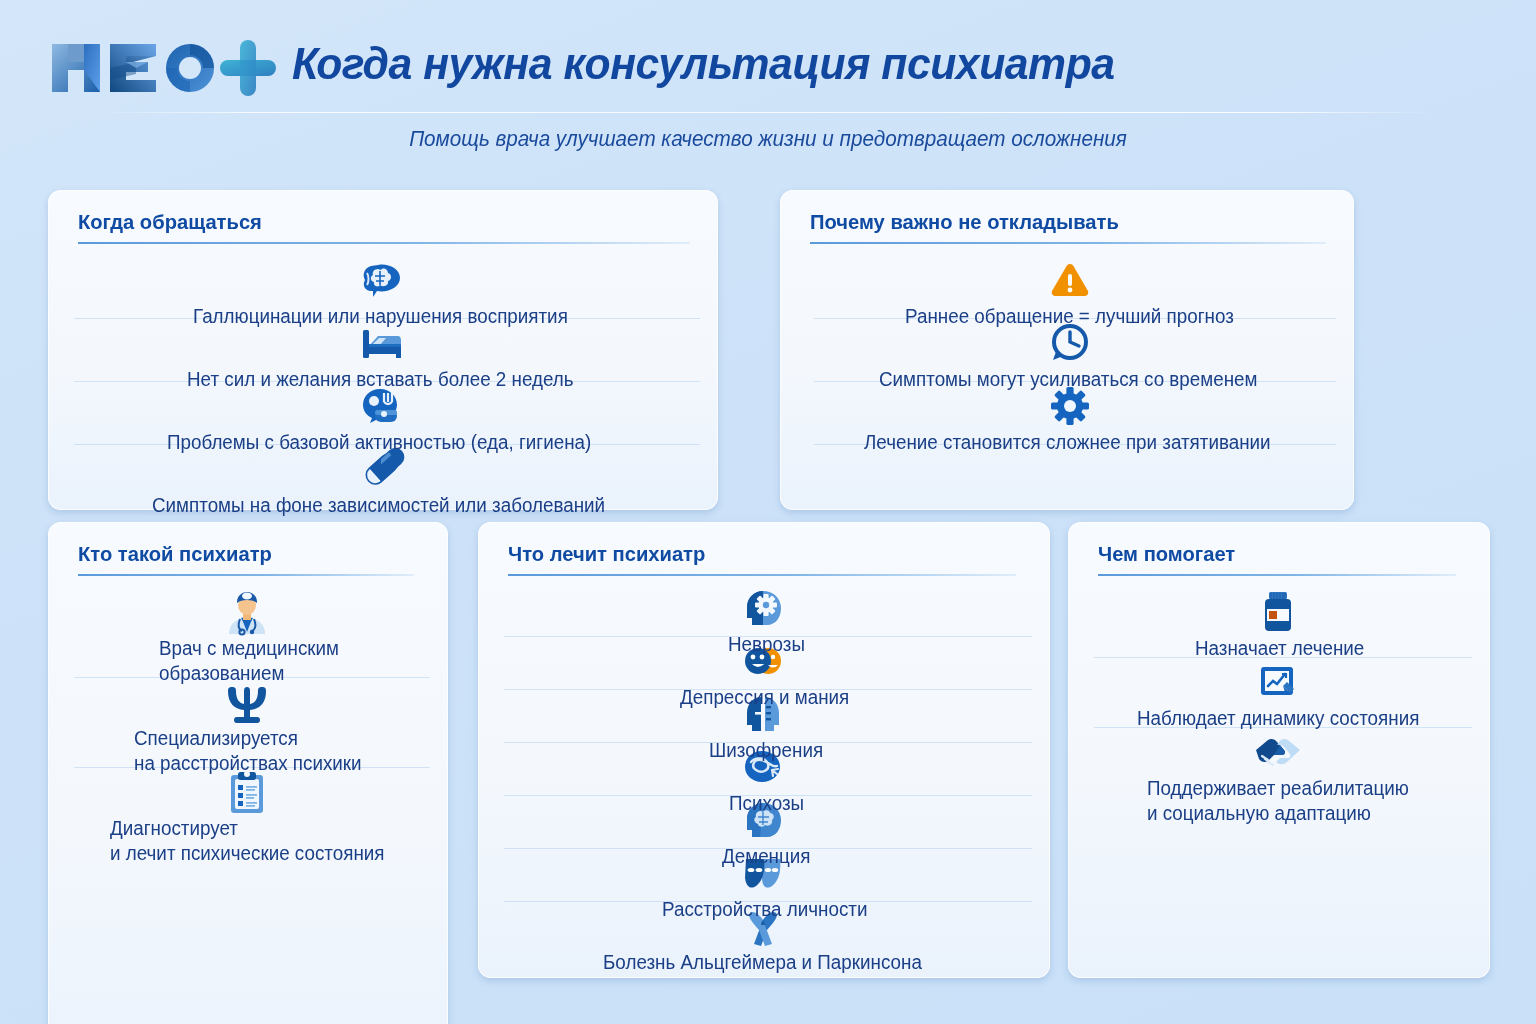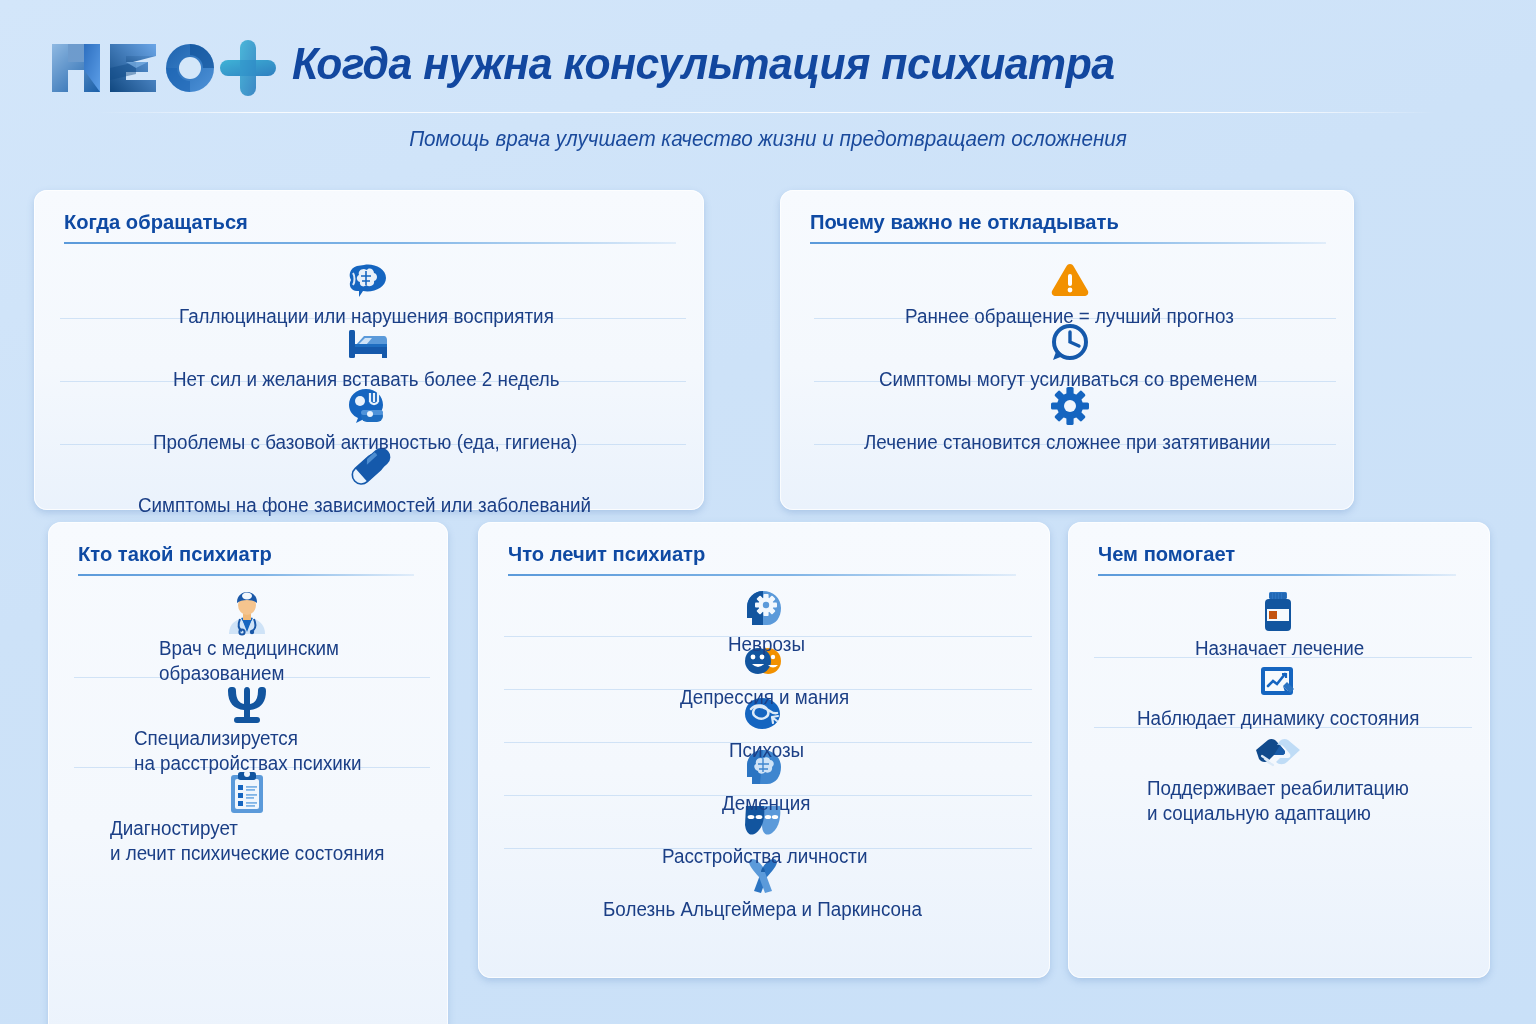--- a/index.html
+++ b/index.html
@@ -56,21 +56,21 @@
     flex:0 0 auto; width:48px; height:48px; margin-right:10px;
     display:flex; align-items:center; justify-content:center;
   }
   .item-txt {
     font-size:19.5px; color:#1b3f86; line-height:1.28;
     transform:scaleX(0.965); transform-origin:left center;
   }
   .item-txt .l2 { display:block; }
 
   
-  #card-when  { left:34px;  top:190px; width:670px;  height:320px; }
+  #card-when  { left:48px;  top:190px; width:670px;  height:320px; }
   #card-why   { left:780px; top:190px; width:574px;  height:320px; }
   
   #card-who   { left:48px;   top:522px; width:400px; height:556px; }
   #card-treat { left:478px;  top:522px; width:572px; height:456px;padding-left:48px; }
   #card-help  { left:1068px; top:522px; width:422px; height:456px; }
 
   #card-when  .card-head-rule,
   #card-why   .card-head-rule { width:calc(100% - 58px); }
   #card-who   .card-head-rule { width:336px; }
   #card-treat .card-head-rule { width:508px; }
@@ -364,20 +364,33 @@
           <circle cx="11" cy="14" r="2.4" fill="#fff"></circle>
           <circle cx="20" cy="14" r="2.4" fill="#fff"></circle>
           <path d="M10 21 Q16 27 22 21 Z" fill="#fff"></path>
           <circle cx="31" cy="14" r="2.2" fill="#fff"></circle>
           <path d="M26 22 Q31 27 36 22 Z" fill="#fff"></path>
         </svg>
       </span>
       <span class="item-txt">Депрессия и мания</span>
     </div>
 
+    <div class="item">
+      <span class="item-ico">
+        <svg width="42" height="40" viewBox="0 0 42 40">
+          <path d="M19 3 C11 3 5 10 5 19 L5 31 L10 31 L10 37 L19 37 Z" fill="#12559f"></path>
+          <path d="M23 3 C31 3 37 10 37 19 L37 31 L32 31 L32 37 L23 37 Z" fill="#5b9ada"></path>
+          <rect x="13" y="18" width="6" height="2.6" fill="#f2f8fe"></rect>
+          <rect x="24" y="12" width="5" height="2.4" fill="#12559f"></rect>
+          <rect x="24" y="18" width="5" height="2.4" fill="#12559f"></rect>
+          <rect x="24" y="24" width="5" height="2.4" fill="#12559f"></rect>
+        </svg>
+      </span>
+      <span class="item-txt">Шизофрения</span>
+    </div>
 
     <div class="item">
       <span class="item-ico">
         <svg width="42" height="38" viewBox="0 0 42 38">
           <path d="M20 3 C10 3 3 10 3 19 C3 27 10 34 20 34 C30 34 38 27 38 19 C38 10 30 3 20 3 Z" fill="#1565c0"></path>
           <path d="M9 14 C14 8 24 10 26 16 C28 22 20 26 14 22 C9 19 11 11 19 12 C27 13 30 20 35 18" stroke="#dceaf8" stroke-width="2.4" fill="none" stroke-linecap="round"></path>
           <path d="M30 22 L35 26 M30 22 L36 21 M30 22 L31 28" stroke="#dceaf8" stroke-width="2.2" stroke-linecap="round"></path>
         </svg>
       </span>
       <span class="item-txt">Психозы</span>

